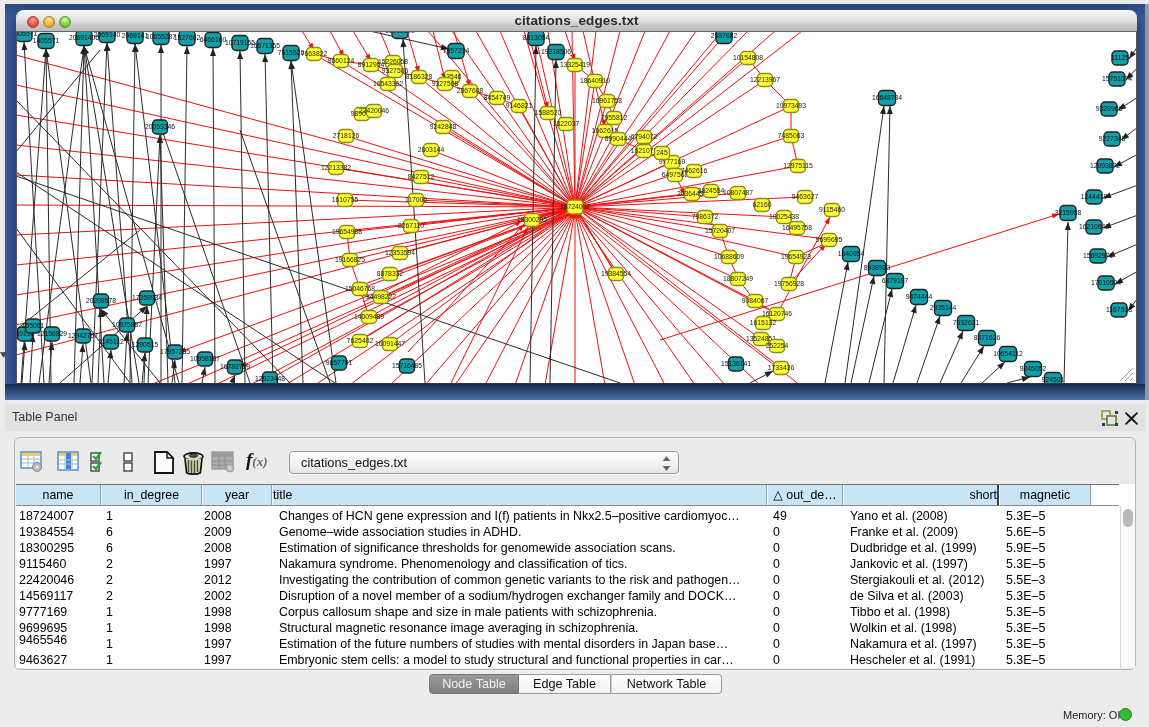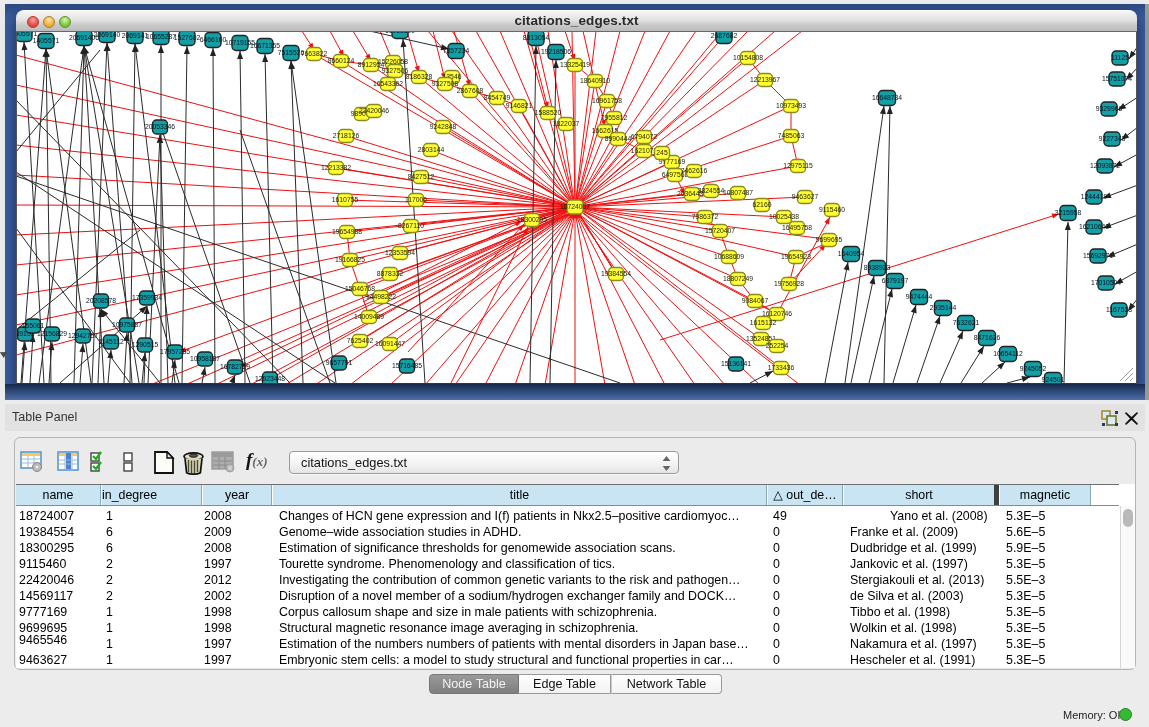--- a/index.html
+++ b/index.html
@@ -367,61 +367,61 @@
  <svg style="position:absolute;right:7px;top:4px" width="9" height="15" viewBox="0 0 9 15">
   <path d="M4.5 0 L8.4 5 H0.6 Z" fill="#666"></path>
       <path d="M4.5 15 L8.4 10 H0.6 Z" fill="#666"></path>
  </svg>
 </div>
 
 <div class="tblbg"></div>
 <div class="rowsfont">
 <div class="hdrline"></div>
 <div style="position:absolute;left:16px;top:485px;width:85px;height:20px;line-height:20px;text-align:center;background:#c9e4f2;border-right:1px solid #8ba6b5;overflow:hidden">name</div>
-<div style="position:absolute;left:102px;top:485px;width:100px;height:20px;line-height:20px;background:#c9e4f2;border-right:1px solid #8ba6b5;overflow:hidden">in_degree</div>
+<div style="position:absolute;left:102px;top:485px;width:100px;height:20px;line-height:20px;text-align:center;background:#c9e4f2;border-right:1px solid #8ba6b5;overflow:hidden">in_degree</div>
 <div style="position:absolute;left:203px;top:485px;width:69px;height:20px;line-height:20px;text-align:center;background:#c9e4f2;border-right:1px solid #8ba6b5;overflow:hidden">year</div>
-<div style="position:absolute;left:273px;top:485px;width:494px;height:20px;line-height:20px;text-align:center;background:#c9e4f2;border-right:1px solid #8ba6b5;overflow:hidden">title</div>
+<div style="position:absolute;left:273px;top:485px;width:494px;height:20px;line-height:20px;text-align:left;background:#c9e4f2;border-right:1px solid #8ba6b5;overflow:hidden">title</div>
 <div style="position:absolute;left:768px;top:485px;width:75px;height:20px;line-height:20px;text-align:center;background:#c9e4f2;border-right:1px solid #8ba6b5;overflow:hidden">△ out_de…</div>
-<div style="position:absolute;left:844px;top:485px;width:155px;height:20px;line-height:20px;text-align:center;background:#c9e4f2;border-right:5px solid #404040;overflow:hidden">short</div>
+<div style="position:absolute;left:844px;top:485px;width:155px;height:20px;line-height:20px;text-align:right;background:#c9e4f2;border-right:2px solid #404040;overflow:hidden">short</div>
 <div style="position:absolute;left:1000px;top:485px;width:91px;height:20px;line-height:20px;text-align:center;background:#c9e4f2;border-right:1px solid #8ba6b5;overflow:hidden">magnetic</div>
 <div style="position:absolute;left:16px;top:505px;width:1103px;height:1px;background:#8a8a8a"></div>
 <div style="position:absolute;left:19px;top:508px;width:82px;height:16px;line-height:16px;overflow:hidden;white-space:nowrap">18724007</div>
 <div style="position:absolute;left:106px;top:508px;width:97px;height:16px;line-height:16px;overflow:hidden;white-space:nowrap">1</div>
 <div style="position:absolute;left:204px;top:508px;width:66px;height:16px;line-height:16px;overflow:hidden;white-space:nowrap">2008</div>
 <div style="position:absolute;left:279px;top:508px;width:491px;height:16px;line-height:16px;overflow:hidden;white-space:nowrap">Changes of HCN gene expression and I(f) patients in Nkx2.5–positive cardiomyoc…</div>
 <div style="position:absolute;left:773px;top:508px;width:72px;height:16px;line-height:16px;overflow:hidden;white-space:nowrap">49</div>
-<div style="position:absolute;left:890px;top:508px;width:152px;height:16px;line-height:16px;overflow:hidden;white-space:nowrap">Yano et al. (2008)</div>
+<div style="position:absolute;left:850px;top:508px;width:152px;height:16px;line-height:16px;overflow:hidden;white-space:nowrap">Yano et al. (2008)</div>
 <div style="position:absolute;left:1006px;top:508px;width:88px;height:16px;line-height:16px;overflow:hidden;white-space:nowrap">5.3E–5</div>
 <div style="position:absolute;left:19px;top:524px;width:82px;height:16px;line-height:16px;overflow:hidden;white-space:nowrap">19384554</div>
 <div style="position:absolute;left:106px;top:524px;width:97px;height:16px;line-height:16px;overflow:hidden;white-space:nowrap">6</div>
 <div style="position:absolute;left:204px;top:524px;width:66px;height:16px;line-height:16px;overflow:hidden;white-space:nowrap">2009</div>
 <div style="position:absolute;left:279px;top:524px;width:491px;height:16px;line-height:16px;overflow:hidden;white-space:nowrap">Genome–wide association studies in ADHD.</div>
 <div style="position:absolute;left:773px;top:524px;width:72px;height:16px;line-height:16px;overflow:hidden;white-space:nowrap">0</div>
 <div style="position:absolute;left:850px;top:524px;width:152px;height:16px;line-height:16px;overflow:hidden;white-space:nowrap">Franke et al. (2009)</div>
 <div style="position:absolute;left:1006px;top:524px;width:88px;height:16px;line-height:16px;overflow:hidden;white-space:nowrap">5.6E–5</div>
 <div style="position:absolute;left:19px;top:540px;width:82px;height:16px;line-height:16px;overflow:hidden;white-space:nowrap">18300295</div>
 <div style="position:absolute;left:106px;top:540px;width:97px;height:16px;line-height:16px;overflow:hidden;white-space:nowrap">6</div>
 <div style="position:absolute;left:204px;top:540px;width:66px;height:16px;line-height:16px;overflow:hidden;white-space:nowrap">2008</div>
 <div style="position:absolute;left:279px;top:540px;width:491px;height:16px;line-height:16px;overflow:hidden;white-space:nowrap">Estimation of significance thresholds for genomewide association scans.</div>
 <div style="position:absolute;left:773px;top:540px;width:72px;height:16px;line-height:16px;overflow:hidden;white-space:nowrap">0</div>
 <div style="position:absolute;left:850px;top:540px;width:152px;height:16px;line-height:16px;overflow:hidden;white-space:nowrap">Dudbridge et al. (1999)</div>
 <div style="position:absolute;left:1006px;top:540px;width:88px;height:16px;line-height:16px;overflow:hidden;white-space:nowrap">5.9E–5</div>
 <div style="position:absolute;left:19px;top:556px;width:82px;height:16px;line-height:16px;overflow:hidden;white-space:nowrap">9115460</div>
 <div style="position:absolute;left:106px;top:556px;width:97px;height:16px;line-height:16px;overflow:hidden;white-space:nowrap">2</div>
 <div style="position:absolute;left:204px;top:556px;width:66px;height:16px;line-height:16px;overflow:hidden;white-space:nowrap">1997</div>
-<div style="position:absolute;left:279px;top:556px;width:491px;height:16px;line-height:16px;overflow:hidden;white-space:nowrap">Tourette syndrome. Phenomenology and classification of tics.</div>
+<div style="position:absolute;left:279px;top:556px;width:491px;height:16px;line-height:16px;overflow:hidden;white-space:nowrap">Nakamura syndrome. Phenomenology and classification of tics.</div>
 <div style="position:absolute;left:773px;top:556px;width:72px;height:16px;line-height:16px;overflow:hidden;white-space:nowrap">0</div>
 <div style="position:absolute;left:850px;top:556px;width:152px;height:16px;line-height:16px;overflow:hidden;white-space:nowrap">Jankovic et al. (1997)</div>
 <div style="position:absolute;left:1006px;top:556px;width:88px;height:16px;line-height:16px;overflow:hidden;white-space:nowrap">5.3E–5</div>
 <div style="position:absolute;left:19px;top:572px;width:82px;height:16px;line-height:16px;overflow:hidden;white-space:nowrap">22420046</div>
 <div style="position:absolute;left:106px;top:572px;width:97px;height:16px;line-height:16px;overflow:hidden;white-space:nowrap">2</div>
 <div style="position:absolute;left:204px;top:572px;width:66px;height:16px;line-height:16px;overflow:hidden;white-space:nowrap">2012</div>
 <div style="position:absolute;left:279px;top:572px;width:491px;height:16px;line-height:16px;overflow:hidden;white-space:nowrap">Investigating the contribution of common genetic variants to the risk and pathogen…</div>
 <div style="position:absolute;left:773px;top:572px;width:72px;height:16px;line-height:16px;overflow:hidden;white-space:nowrap">0</div>
-<div style="position:absolute;left:850px;top:572px;width:152px;height:16px;line-height:16px;overflow:hidden;white-space:nowrap">Stergiakouli et al. (2013)</div>
+<div style="position:absolute;left:850px;top:572px;width:152px;height:16px;line-height:16px;overflow:hidden;white-space:nowrap">Stergiakouli et al. (2012)</div>
 <div style="position:absolute;left:1006px;top:572px;width:88px;height:16px;line-height:16px;overflow:hidden;white-space:nowrap">5.5E–3</div>
 <div style="position:absolute;left:19px;top:588px;width:82px;height:16px;line-height:16px;overflow:hidden;white-space:nowrap">14569117</div>
 <div style="position:absolute;left:106px;top:588px;width:97px;height:16px;line-height:16px;overflow:hidden;white-space:nowrap">2</div>
 <div style="position:absolute;left:204px;top:588px;width:66px;height:16px;line-height:16px;overflow:hidden;white-space:nowrap">2002</div>
 <div style="position:absolute;left:279px;top:588px;width:491px;height:16px;line-height:16px;overflow:hidden;white-space:nowrap">Disruption of a novel member of a sodium/hydrogen exchanger family and DOCK…</div>
 <div style="position:absolute;left:773px;top:588px;width:72px;height:16px;line-height:16px;overflow:hidden;white-space:nowrap">0</div>
 <div style="position:absolute;left:850px;top:588px;width:152px;height:16px;line-height:16px;overflow:hidden;white-space:nowrap">de Silva et al. (2003)</div>
 <div style="position:absolute;left:1006px;top:588px;width:88px;height:16px;line-height:16px;overflow:hidden;white-space:nowrap">5.3E–5</div>
 <div style="position:absolute;left:19px;top:604px;width:82px;height:16px;line-height:16px;overflow:hidden;white-space:nowrap">9777169</div>
 <div style="position:absolute;left:106px;top:604px;width:97px;height:16px;line-height:16px;overflow:hidden;white-space:nowrap">1</div>
@@ -433,21 +433,21 @@
 <div style="position:absolute;left:19px;top:620px;width:82px;height:16px;line-height:16px;overflow:hidden;white-space:nowrap">9699695</div>
 <div style="position:absolute;left:106px;top:620px;width:97px;height:16px;line-height:16px;overflow:hidden;white-space:nowrap">1</div>
 <div style="position:absolute;left:204px;top:620px;width:66px;height:16px;line-height:16px;overflow:hidden;white-space:nowrap">1998</div>
 <div style="position:absolute;left:279px;top:620px;width:491px;height:16px;line-height:16px;overflow:hidden;white-space:nowrap">Structural magnetic resonance image averaging in schizophrenia.</div>
 <div style="position:absolute;left:773px;top:620px;width:72px;height:16px;line-height:16px;overflow:hidden;white-space:nowrap">0</div>
 <div style="position:absolute;left:850px;top:620px;width:152px;height:16px;line-height:16px;overflow:hidden;white-space:nowrap">Wolkin et al. (1998)</div>
 <div style="position:absolute;left:1006px;top:620px;width:88px;height:16px;line-height:16px;overflow:hidden;white-space:nowrap">5.3E–5</div>
 <div style="position:absolute;left:19px;top:632px;width:82px;height:16px;line-height:16px;overflow:hidden;white-space:nowrap">9465546</div>
 <div style="position:absolute;left:106px;top:636px;width:97px;height:16px;line-height:16px;overflow:hidden;white-space:nowrap">1</div>
 <div style="position:absolute;left:204px;top:636px;width:66px;height:16px;line-height:16px;overflow:hidden;white-space:nowrap">1997</div>
-<div style="position:absolute;left:279px;top:636px;width:491px;height:16px;line-height:16px;overflow:hidden;white-space:nowrap">Estimation of the numbers numbers of patients with mental disorders in Japan base…</div>
+<div style="position:absolute;left:279px;top:636px;width:491px;height:16px;line-height:16px;overflow:hidden;white-space:nowrap">Estimation of the future numbers of studies with mental disorders in Japan base…</div>
 <div style="position:absolute;left:773px;top:636px;width:72px;height:16px;line-height:16px;overflow:hidden;white-space:nowrap">0</div>
 <div style="position:absolute;left:850px;top:636px;width:152px;height:16px;line-height:16px;overflow:hidden;white-space:nowrap">Nakamura et al. (1997)</div>
 <div style="position:absolute;left:1006px;top:636px;width:88px;height:16px;line-height:16px;overflow:hidden;white-space:nowrap">5.3E–5</div>
 <div style="position:absolute;left:19px;top:652px;width:82px;height:16px;line-height:16px;overflow:hidden;white-space:nowrap">9463627</div>
 <div style="position:absolute;left:106px;top:652px;width:97px;height:16px;line-height:16px;overflow:hidden;white-space:nowrap">1</div>
 <div style="position:absolute;left:204px;top:652px;width:66px;height:16px;line-height:16px;overflow:hidden;white-space:nowrap">1997</div>
 <div style="position:absolute;left:279px;top:652px;width:491px;height:16px;line-height:16px;overflow:hidden;white-space:nowrap">Embryonic stem cells: a model to study structural and functional properties in car…</div>
 <div style="position:absolute;left:773px;top:652px;width:72px;height:16px;line-height:16px;overflow:hidden;white-space:nowrap">0</div>
 <div style="position:absolute;left:850px;top:652px;width:152px;height:16px;line-height:16px;overflow:hidden;white-space:nowrap">Hescheler et al. (1991)</div>
 <div style="position:absolute;left:1006px;top:652px;width:88px;height:16px;line-height:16px;overflow:hidden;white-space:nowrap">5.3E–5</div>

